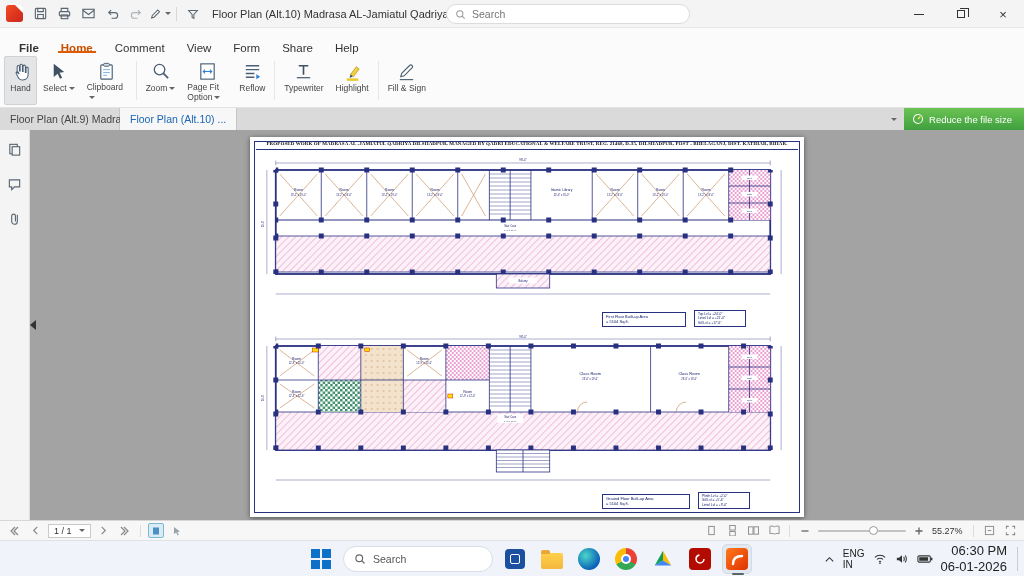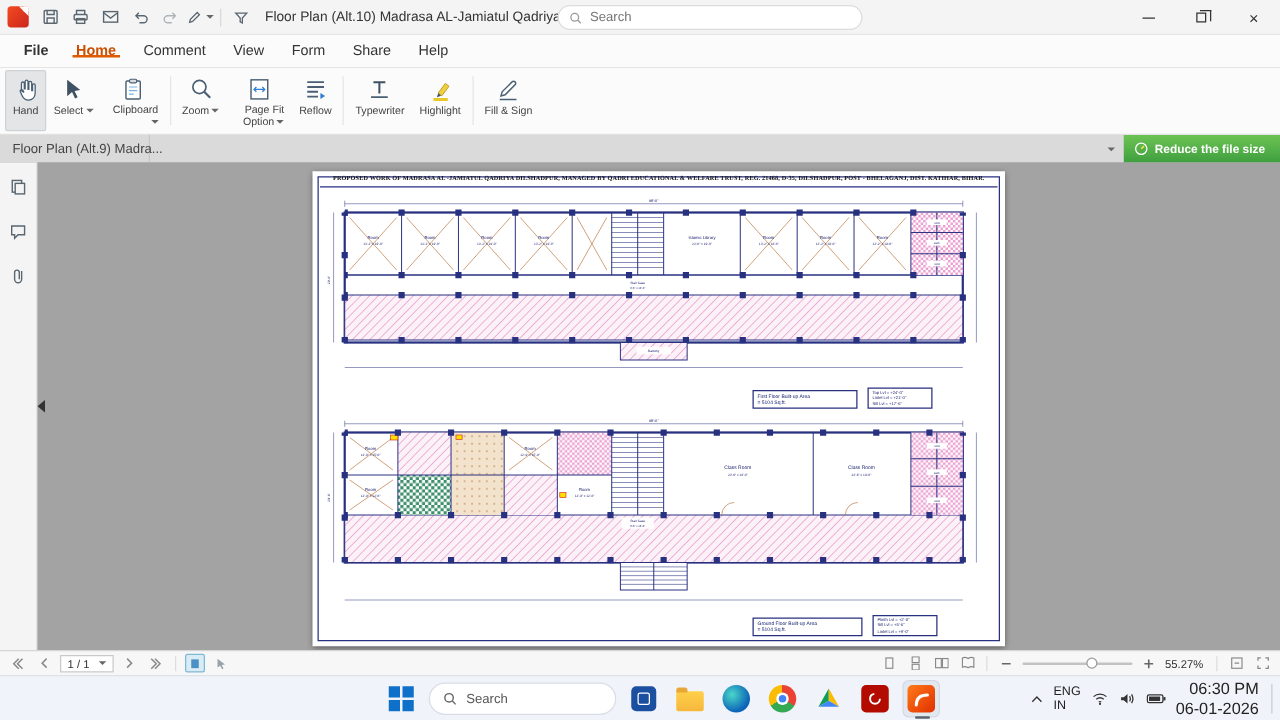--- a/index.html
+++ b/index.html
@@ -14,39 +14,39 @@
 .title-text{font-size:11px;color:#333;margin-left:6px;white-space:nowrap}
 .tb-search{position:absolute;left:446px;top:4px;width:244px;height:20px;border:1px solid #dcdcdc;border-radius:10px;background:#fff;display:flex;align-items:center;padding:0 8px;gap:6px}
 .tb-search input{border:none;outline:none;font-size:10.5px;color:#555;width:180px;font-family:"Liberation Sans",sans-serif;background:transparent}
 .win-controls{position:absolute;right:0;top:0;height:28px;display:flex}
 .win-btn{width:42px;height:28px;display:flex;align-items:center;justify-content:center;color:#333}
 .min-glyph{width:10px;height:1px;background:#333}
 .restore-glyph{width:8px;height:8px;border:1px solid #333;position:relative}
 .restore-glyph::before{content:"";position:absolute;left:2px;top:-3px;width:8px;height:8px;border:1px solid #333;border-left:none;border-bottom:none}
 .close-glyph{font-size:13px;line-height:1;color:#333}
 
-.menubar{position:absolute;top:28px;left:0;right:0;height:26px;background:#fbfbfb;display:flex;align-items:center;padding-left:8px}
+.menubar{position:absolute;top:28px;left:0;right:0;height:26px;background:#fbfbfb;display:flex;align-items:flex-end;padding-left:8px}
 .menu-tab{padding:0 11px;font-size:11.5px;color:#333;display:flex;align-items:center;position:relative}
 .menu-tab.file{font-weight:bold}
 .menu-tab.active{color:#c85000;font-weight:bold}
 .menu-tab.active::after{content:"";position:absolute;left:8px;right:8px;bottom:1px;height:2px;background:#e05a00}
 
 .ribbon{position:absolute;top:54px;left:0;right:0;height:54px;background:#fbfbfb;border-bottom:1px solid #e2e2e2;display:flex;align-items:stretch;padding:2px 4px}
 .tool{display:flex;flex-direction:column;align-items:center;padding:3px 5px 1px;gap:1px;border:1px solid transparent;border-radius:2px;max-width:52px}
 .tool.active{background:#e3e5e7;border-color:#cfd2d4}
 .ticon{height:23px;display:flex;align-items:center;justify-content:center}
-.tlabel{font-size:8.5px;color:#444;text-align:right;line-height:1.15;max-width:46px}
+.tlabel{font-size:8.5px;color:#444;text-align:left;line-height:1.15;max-width:46px}
 .caret{display:inline-block;margin-left:2px;border-left:3px solid transparent;border-right:3px solid transparent;border-top:3.5px solid #666;vertical-align:middle}
 .vsep{width:1px;background:#e6e6e6;margin:5px 3px}
 
 .doctabs{position:absolute;top:108px;left:0;right:0;height:22px;background:#dadada;display:flex;align-items:stretch}
 .dtab{padding:0 10px;font-size:10.5px;display:flex;align-items:center;color:#444;border-right:1px solid #c6c6c6;max-width:120px;white-space:nowrap}
 .dtab.active{background:#f7f7f7;color:#1a66b3}
 .dt-chev{width:22px;display:flex;align-items:center;justify-content:center;margin-left:auto}
-.reduce-btn{height:22px;background:linear-gradient(#6cc353,#3f9f3f);color:#fff;font-size:9.5px;font-weight:bold;display:flex;align-items:center;gap:5px;padding:0 12px 0 8px}
+.reduce-btn{height:22px;background:linear-gradient(#6cc353,#3f9f3f);color:#fff;font-size:9.5px;font-weight:normal;display:flex;align-items:center;gap:5px;padding:0 12px 0 8px}
 
 .main{position:absolute;top:130px;left:0;right:0;height:390px;display:flex}
 .leftbar{width:30px;background:#f4f4f4;border-right:1px solid #ddd;display:flex;flex-direction:column;align-items:center;padding-top:12px;gap:16px}
 .leftbar svg{stroke:#5a6670;fill:none;stroke-width:1.2}
 .docarea{flex:1;position:relative;background:#a3a3a3;overflow:hidden}
 .panel-handle{position:absolute;left:0;top:190px;width:0;height:0;border-top:5px solid transparent;border-bottom:5px solid transparent;border-right:6px solid #333}
 .page{position:absolute;left:50%;transform:translateX(-50%);top:7px;width:554px;height:380px;background:#fff;box-shadow:0 1px 5px rgba(0,0,0,.5)}
 .page-inner{position:absolute;inset:4px;border:1px solid #283080}
 .hdr{position:absolute;top:4px;left:6px;right:6px;text-align:center;font-family:"Liberation Serif",serif;font-weight:bold;font-size:5px;color:#101010;border-bottom:1px solid #283080;padding-bottom:2.5px;letter-spacing:.1px}
 .plan{position:absolute;left:6px;width:536px}
@@ -263,20 +263,21 @@
           <path d="M5 16.5l1-3.5L14.5 4.5a1.8 1.8 0 0 1 2.5 2.5L8.5 15.5z" fill="#fff" stroke="#4a5f73" stroke-width="1.2"></path>
           <path d="M4 19.5h14" stroke="#4a5f73" stroke-width="1.2"></path>
         </svg>
       </div>
     <div class="tlabel"><span>Fill &amp; Sign</span></div>
   </div>
 </div>
 
 <div class="doctabs">
   <div class="dtab">Floor Plan (Alt.9) Madra...</div>
+  <div class="dtab active">Floor Plan (Alt.10) ...</div>
   <div class="dt-chev">
       <span class="caret"></span>
     </div>
   <div class="reduce-btn">
     <svg width="12" height="12" viewBox="0 0 16 16">
         <circle cx="8" cy="8" r="6" fill="none" stroke="#fff" stroke-width="1.4"></circle>
         <path d="M8 8L11 5" stroke="#ffe34d" stroke-width="1.6"></path>
       </svg>
     <span>Reduce the file size</span>
   </div>

